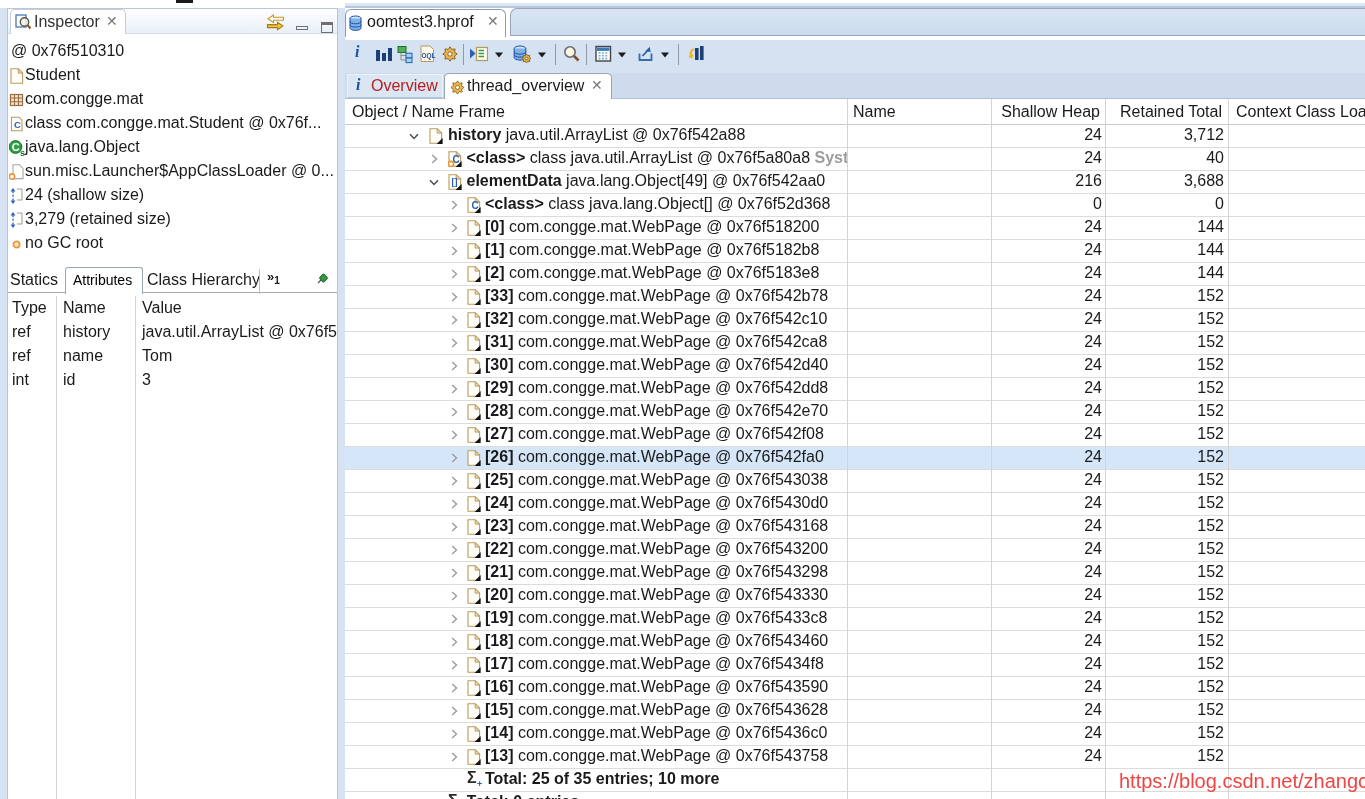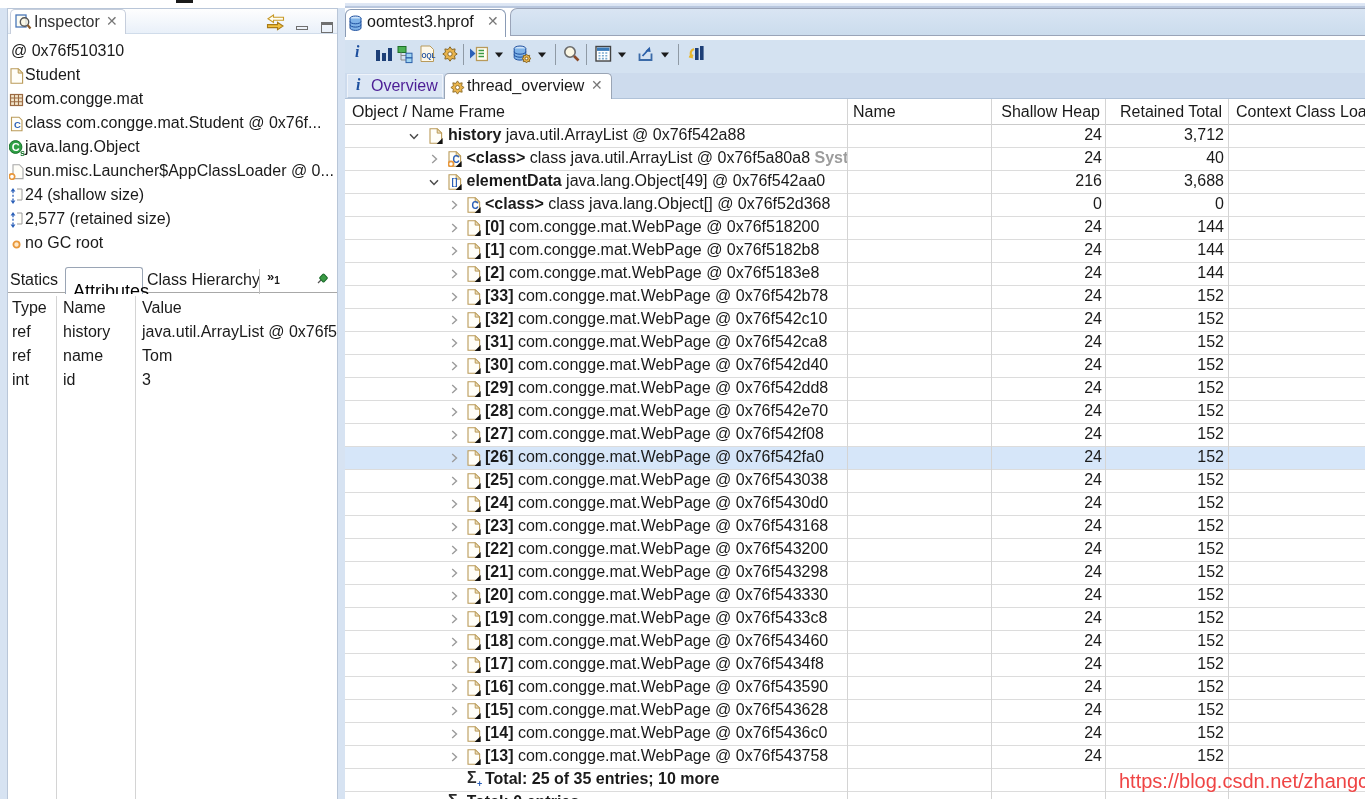--- a/index.html
+++ b/index.html
@@ -15,41 +15,41 @@
 .view-ico { position:absolute; left:4px; top:4px; }
 #insptab .t { position:absolute; left:23px; top:3px; font-size:16px; color:#333; }
 #insptab .x { position:absolute; left:95px; top:3px; font-size:14px; color:#777; }
 #inspitems { position:absolute; left:0; top:25px; width:329px; height:233px; background:#fff; }
 .irow { position:absolute; left:0; width:329px; height:24px; }
 .itx { position:absolute; top:2px; font-size:16px; color:#1a1a1a; white-space:nowrap; }
 #lt2 { position:absolute; left:0; top:258px; width:329px; height:28px; }
 #lt2 .bline { position:absolute; left:0; top:25px; width:329px; height:1px; background:#a8a8a8; }
 .l2tab { position:absolute; top:1px; height:27px; font-size:16px; color:#1a1a1a; }
 #tabattr { position:absolute; left:57px; top:0px; width:78px; height:28px; background:#fff; border:1px solid #9aa5b5; border-bottom:none; border-radius:3px 3px 0 0; }
-#tabattr span { position:absolute; left:7px; top:13px; font-size:18px; }
+#tabattr span { position:absolute; left:7px; top:4px; font-size:14px; }
 #ltable { position:absolute; left:0; top:285px; width:329px; height:505px; background:#fff; }
 .lcol { position:absolute; top:2px; bottom:0; width:1px; background:#d4d4d4; }
 .lrow { position:absolute; left:0; width:329px; height:24px; }
 .lrow div { position:absolute; top:2px; font-size:16px; color:#1a1a1a; white-space:nowrap; }
 
 #ed { position:absolute; left:345px; top:0; width:1020px; height:799px; background:#fff; }
 #edtop { position:absolute; left:0; top:0; width:1020px; height:7.5px; background:linear-gradient(#ffffff 0px,#ffffff 2.5px,#e0e8f5 3px,#d8e3f2 6.5px,#b9c7de 6.5px,#b9c7de 7.5px); }
 #edtabbar { position:absolute; left:0; top:7.5px; width:1020px; height:29px; background:#fff; }
 #edtabrest { position:absolute; left:165px; top:0.5px; width:855px; height:27.5px; background:linear-gradient(#d9e5f3,#cbdced); border:1px solid #9aa4b8; border-right:none; border-radius:7px 0 0 0; }
 #edtab { position:absolute; left:0px; top:1px; width:161px; height:28px; background:#fff; border:1px solid #8a9bb5; border-bottom:none; border-radius:6px 6px 0 0; }
 #edtab .t { position:absolute; left:21px; top:3px; font-size:16px; color:#1a1a1a; }
 #edtab .x { position:absolute; left:141px; top:3px; font-size:14px; color:#777; }
 #edwhite { position:absolute; left:0; top:36.5px; width:1020px; height:2.5px; background:#fff; }
 #edtoolbar { position:absolute; left:0; top:39.5px; width:1020px; height:33px; background:#d4e2f1; }
 .tsep { position:absolute; top:4px; width:1px; height:21px; background:#8f9aa5; }
 #edtabs2 { position:absolute; left:0; top:72.5px; width:1020px; height:26.5px; background:#cddbed; }
 #edtabs2 .bline { position:absolute; left:0; top:25.5px; width:1020px; height:1px; background:#b0c2d8; }
 #tabov { position:absolute; left:2px; top:1.5px; width:96px; height:24px; background:#dbe6f4; border:1px solid #eef3fa; border-bottom:1px solid #b0c2d8; }
 #tabov i { position:absolute; left:8px; top:1px; font:italic bold 16px "Liberation Serif"; color:#1d4f9e; }
-#tabov span { position:absolute; left:23px; top:2px; font-size:16px; color:#4c1d95; }
+#tabov span { position:absolute; left:23px; top:2px; font-size:16px; color:#b91c1c; }
 #tabthr { position:absolute; left:99px; top:0px; width:168px; height:26.5px; background:#fff; border:1px solid #9aa5b5; border-bottom:none; border-radius:5px 5px 0 0; z-index:3; }
 #tabthr .t { position:absolute; left:22px; top:3px; font-size:16px; color:#1a1a1a; }
 #tabthr .x { position:absolute; left:146px; top:3px; font-size:14px; color:#777; }
 #tbl { position:absolute; left:0; top:99px; width:1020px; height:700px; background:#fff; overflow:hidden; }
 #thead { position:absolute; left:0; top:0; width:1020px; height:25.5px; border-bottom:1px solid #cbcbcb; background:#fff; }
 #thead div { position:absolute; top:4px; font-size:16px; color:#1a1a1a; white-space:nowrap; }
 .vline { position:absolute; top:0; bottom:0; width:1px; background:#d4d4d4; z-index:2; }
 .row { position:absolute; left:0; width:1020px; height:23px; border-bottom:1px solid #dcdcdc; }
 .row.hil { background:#d6e6f9; }
 .c1 { position:absolute; top:1px; font-size:16px; color:#1a1a1a; white-space:nowrap; width:502px; overflow:hidden; }
@@ -127,21 +127,21 @@
           </svg>
           <div class="itx" style="left:17px">24 (shallow size)</div>
         </div>
 <div class="irow" style="top:174px">
           <svg class="abs" style="left:1px;top:4px" width="16" height="16" viewBox="0 0 16 16">
             <path d="M8 1 H13 V12 H8" fill="#fffef8" stroke="#9a9a9a" stroke-width="1"></path>
             <path d="M4 3.2 V12.8" stroke="#2a5fb8" stroke-width="1.3" stroke-dasharray="2 1.6"></path>
             <path d="M4 0 L6.4 3.4 H1.6 Z" fill="#2a5fb8"></path>
             <path d="M4 16 L6.4 12.6 H1.6 Z" fill="#2a5fb8"></path>
           </svg>
-          <div class="itx" style="left:17px">2,577 (retained size)</div>
+          <div class="itx" style="left:17px">3,279 (retained size)</div>
         </div>
 <div class="irow" style="top:198px">
           <svg class="abs" style="left:4px;top:8px" width="9" height="9" viewBox="0 0 9 9">
             <circle cx="4.5" cy="4.5" r="3.1" fill="#ffe9c8" stroke="#e8973a" stroke-width="1.8"></circle>
           </svg>
           <div class="itx" style="left:17px">no GC root</div>
         </div>
   </div>
   <div id="lt2">
     <div class="bline"></div>

